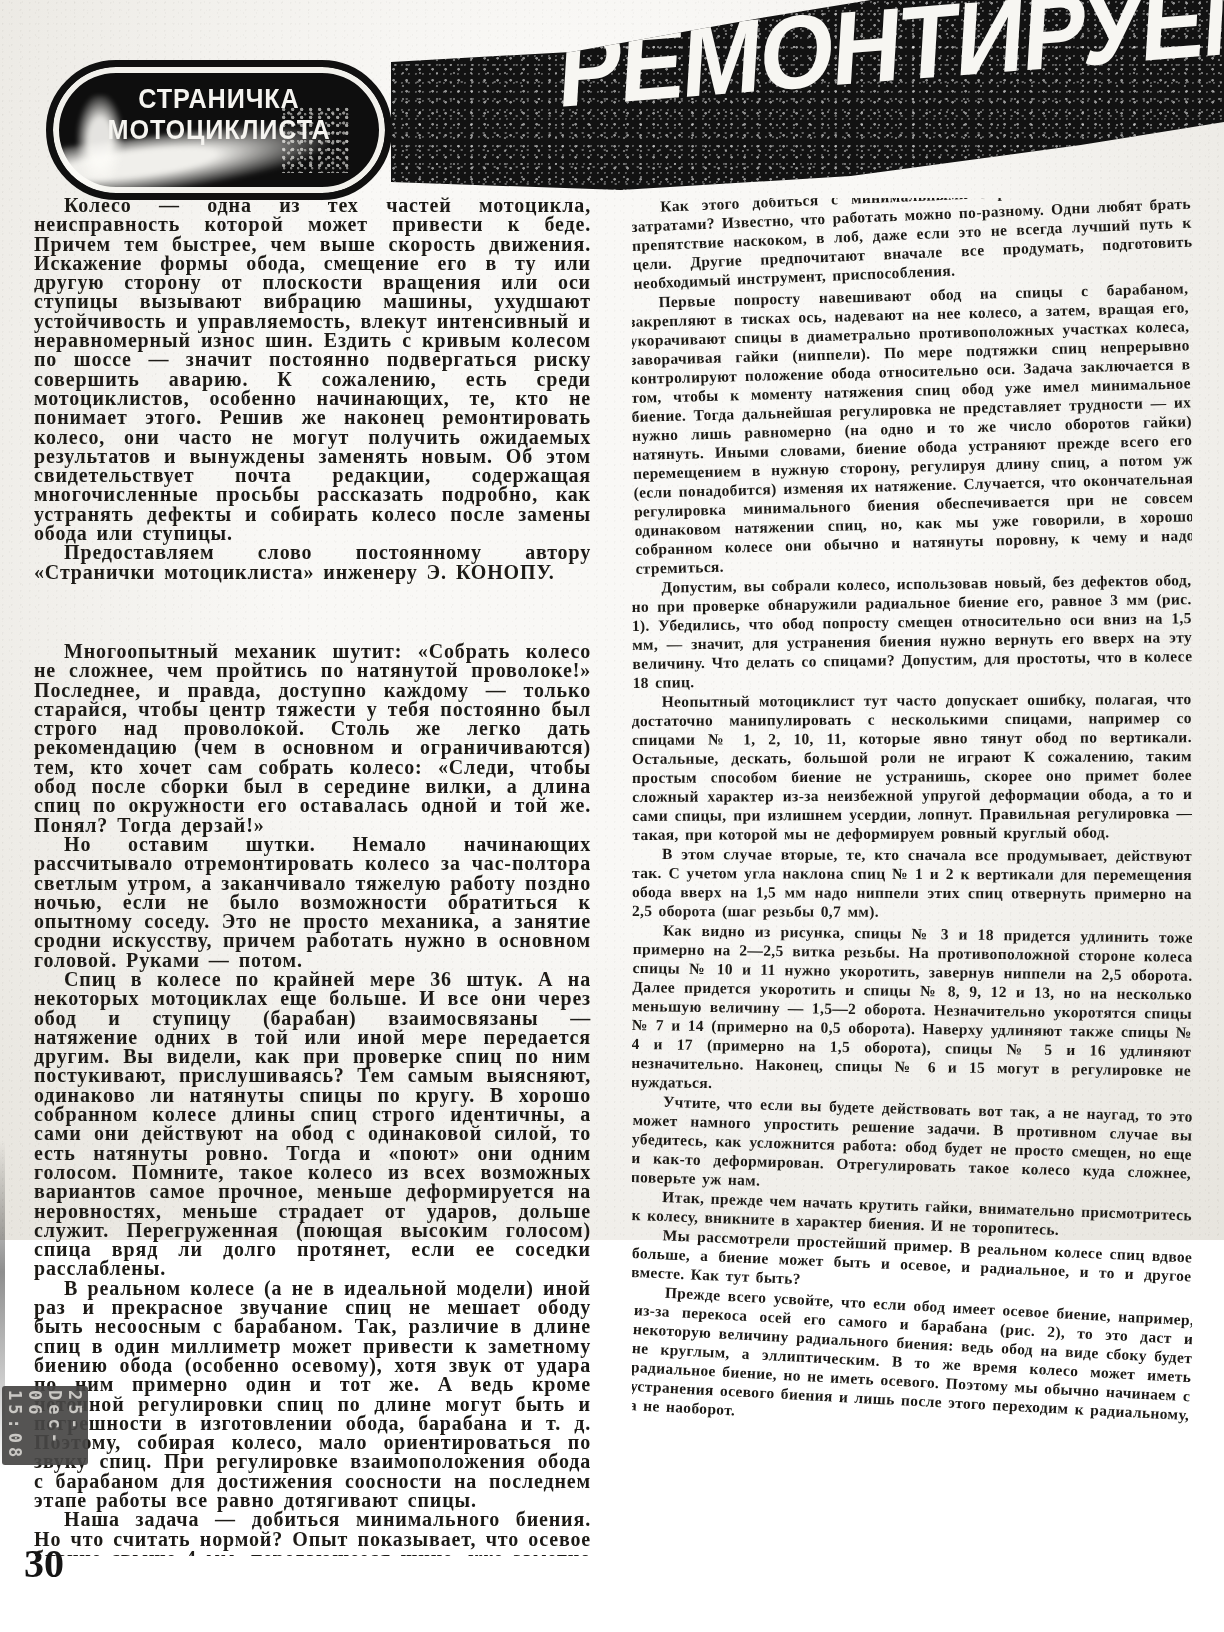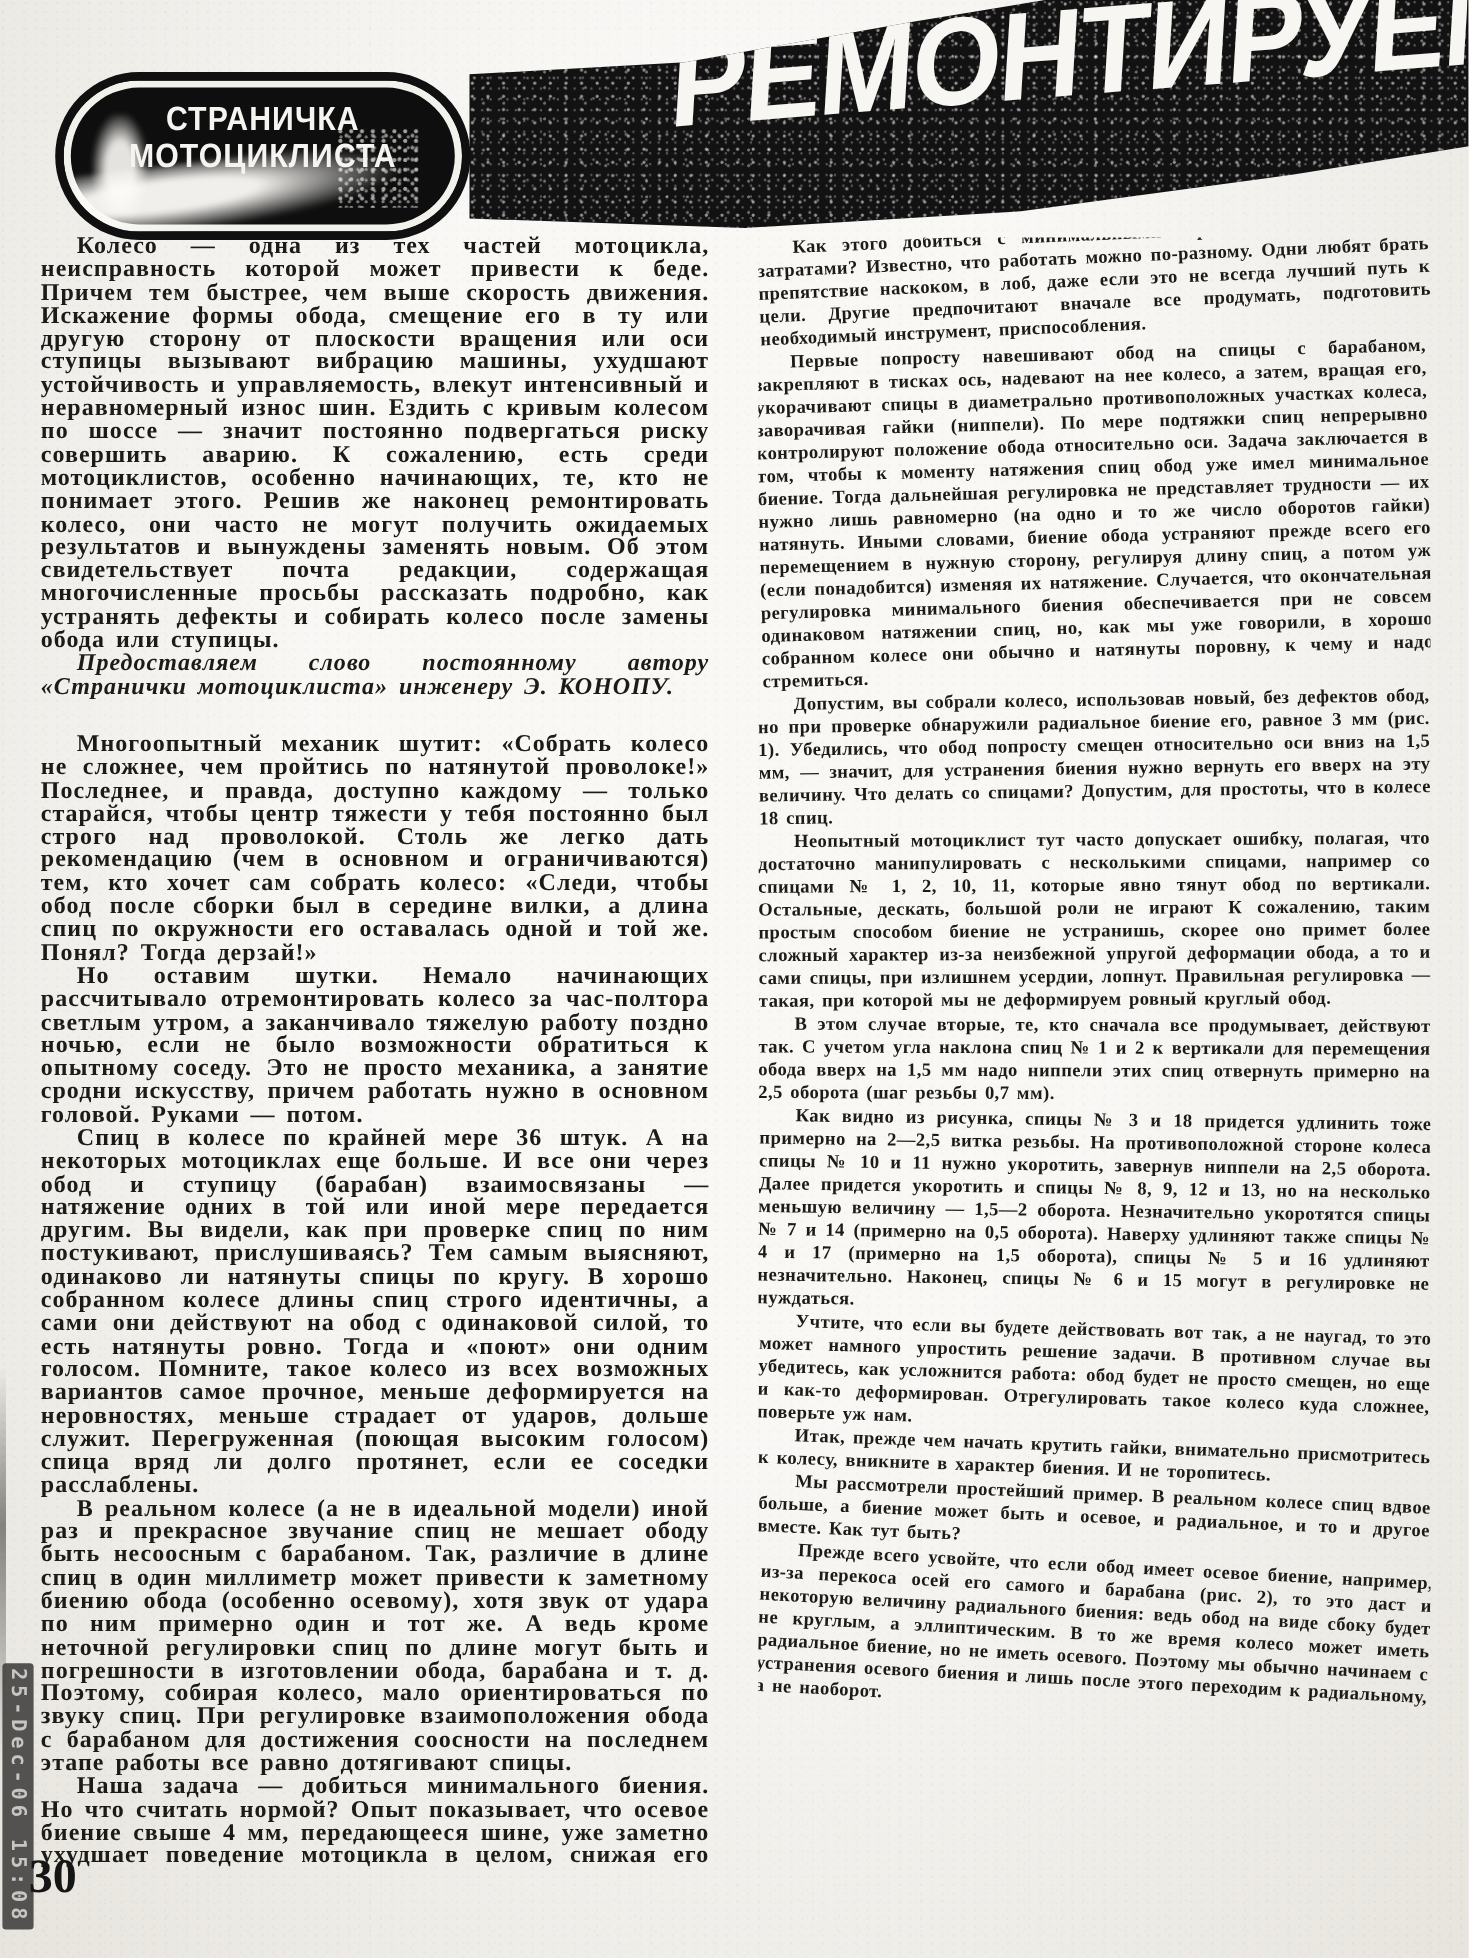--- a/index.html
+++ b/index.html
@@ -1,18 +1,18 @@
 <!DOCTYPE html>
 <html><head>
 <meta charset="utf-8">
 <style>
   html,body{margin:0;padding:0;}
   body{width:1224px;height:1632px;overflow:hidden;
        font-family:"Liberation Serif",serif;}
-  .page{position:relative;width:1224px;height:1632px;
+  .page{position:relative;width:1224px;height:1240px;
         background-color:#f3f1ec;
         background-image:
           radial-gradient(ellipse at 50% 38%, rgba(255,255,255,.5) 40%, rgba(208,204,194,.35) 100%),
           radial-gradient(circle at 30% 40%, rgba(40,38,32,.07) 0 .7px, transparent 1.1px),
           radial-gradient(circle at 72% 18%, rgba(40,38,32,.06) 0 .6px, transparent 1px),
           radial-gradient(circle at 15% 80%, rgba(40,38,32,.05) 0 .6px, transparent 1px);
         background-size:100% 100%, 9px 7px, 13px 11px, 17px 13px;}
 
   
   .logo{position:absolute;left:46px;top:60px;width:332px;height:126px;
@@ -51,21 +51,21 @@
         transform:rotate(-4.5deg) skewX(-8deg) scaleY(1.08);transform-origin:0 50%;}
 
   
   .col{position:absolute;color:#1d1b17;text-align:justify;
        font-weight:bold;overflow:hidden;}
   .lcol{left:34px;top:196px;width:557px;height:1360px;
         font-size:20px;line-height:19.3px;letter-spacing:.85px;word-spacing:3.2px;}
   .rcol{left:632px;top:198px;width:560px;height:1360px;
         font-size:15.5px;line-height:19px;letter-spacing:.35px;word-spacing:2px;}
   .para{margin:0;text-indent:30px;}
-  .lcol .para:nth-child(2){margin-bottom:29px;font-style:italic;}
+  .lcol .para:nth-child(2){margin-bottom:60px;}
   .rcol .para{transform-origin:0 50%;}
   .rcol .para:nth-child(1){transform:rotate(-2.4deg);}
   .rcol .para:nth-child(2){transform:rotate(-1.5deg);}
   .rcol .para:nth-child(3){transform:rotate(-.8deg);}
   .rcol .para:nth-child(4){transform:rotate(-.3deg);}
   .rcol .para:nth-child(5){transform:rotate(.2deg);}
   .rcol .para:nth-child(6){transform:rotate(.8deg);}
   .rcol .para:nth-child(7){transform:rotate(1.6deg);}
   .rcol .para:nth-child(8){transform:rotate(2deg);}
   .rcol .para:nth-child(9){transform:rotate(2.4deg);}

